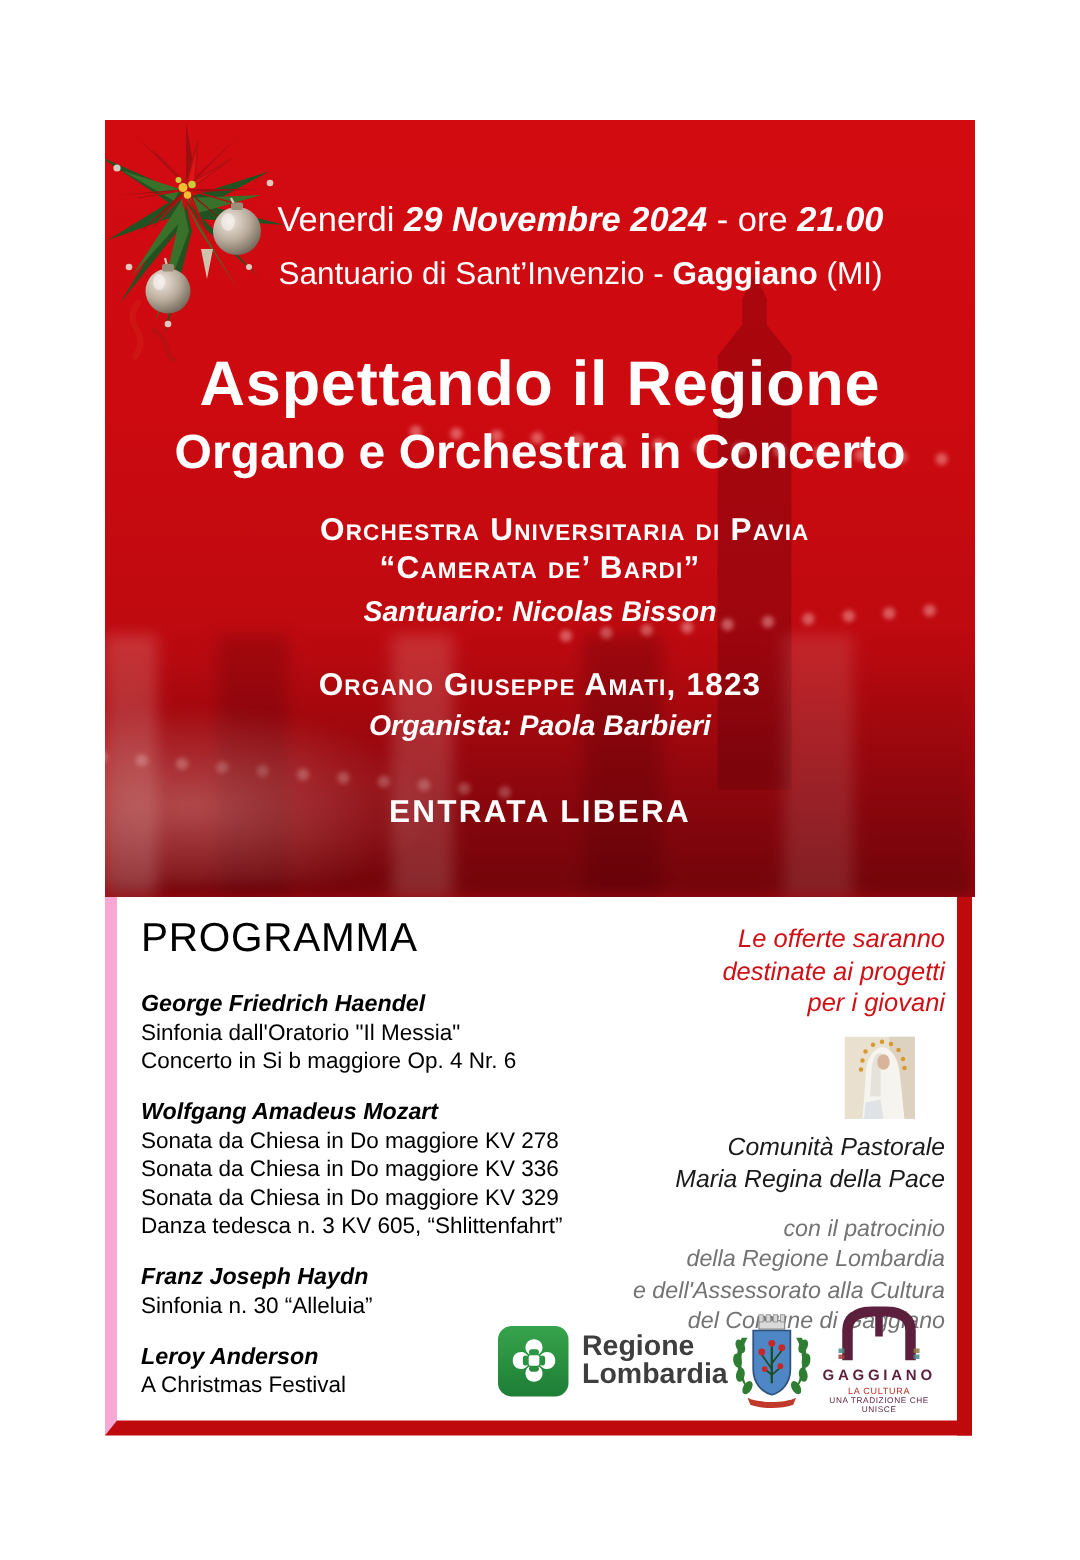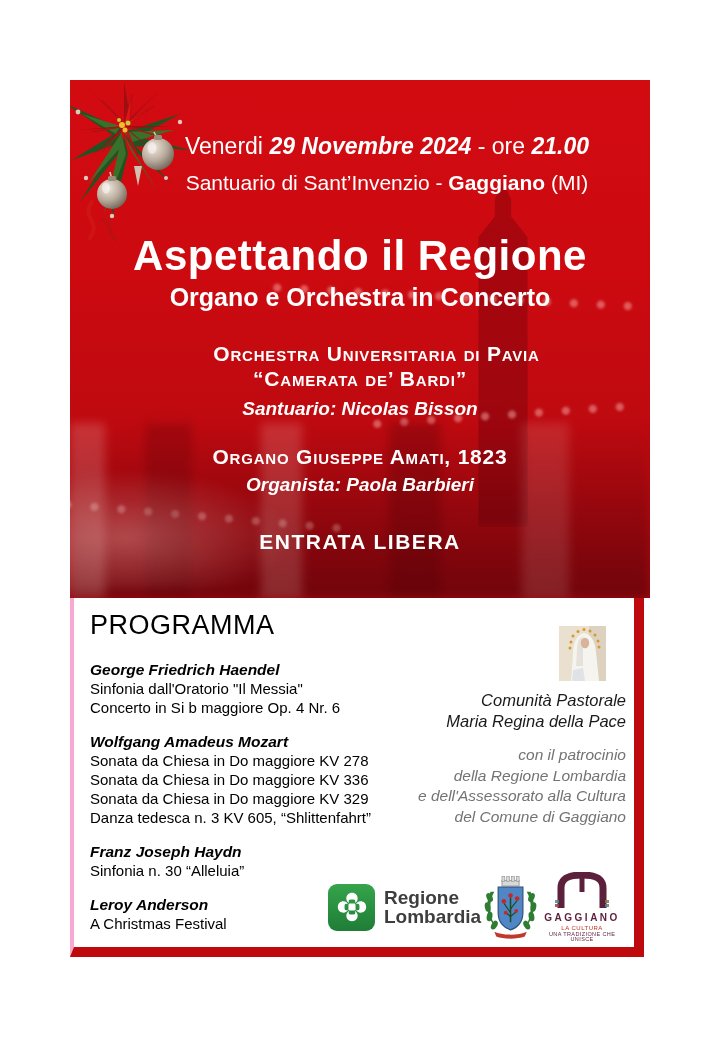--- a/index.html
+++ b/index.html
@@ -45,34 +45,34 @@
   .l3{left:-10px;top:430px;width:300px;transform:rotate(5deg);}
 
   .deco{position:absolute;left:-8px;top:-6px;z-index:3;}
 
   .hero-text{position:absolute;z-index:4;left:0;right:0;text-align:center;color:#fff;white-space:nowrap;}
   .date-line{top:53px;left:60px;right:6px;font-size:23px;}
   .date-line .b{font-weight:bold;font-style:italic;}
   .venue-line{top:91px;left:60px;right:6px;font-size:21px;}
   .venue-line .b{font-weight:bold;}
   .title{top:152px;font-size:42px;font-weight:bold;letter-spacing:0.5px;}
-  .subtitle{top:203px;font-size:25px;font-weight:bold;}
+  .subtitle{top:203px;font-size:32px;font-weight:bold;}
   .smallcaps{font-variant:small-caps;font-weight:bold;font-size:21px;letter-spacing:0.8px;}
   .orchestra{top:262px;padding-left:33px;}
   .camerata{top:287px;}
   .italicline{font-style:italic;font-weight:bold;font-size:19px;}
   .direttore{top:318px;}
   .organo{top:365px;}
   .organista{top:394px;}
   .entrata{top:450px;font-size:21px;font-weight:bold;letter-spacing:1.5px;}
 
   
   .white-bottom{
     position:relative;width:560px;height:349px;background:#ffffff;
-    border-left:4px solid #f9a8d4;border-right:10px solid #bf0a0d;border-bottom:10px solid #bf0a0d;
+    border-left:8px solid #f9a8d4;border-right:10px solid #bf0a0d;border-bottom:10px solid #bf0a0d;
   }
   .programma-heading{
     position:absolute;left:16px;top:12px;font-size:27px;letter-spacing:0.5px;color:#000;font-weight:400;
   }
   .program-list{position:absolute;left:16px;top:62px;width:335px;color:#000;font-size:15px;}
   .program-block{margin-bottom:15px;}
   .composer{font-weight:bold;font-style:italic;font-size:15.5px;line-height:19px;}
   .work{line-height:19px;}
 
   .aside{position:absolute;right:8px;top:17px;width:270px;text-align:right;}
@@ -227,20 +227,25 @@
         <div class="composer">Franz Joseph Haydn</div>
         <div class="work">Sinfonia n. 30 “Alleluia”</div>
       </div>
       <div class="program-block">
         <div class="composer">Leroy Anderson</div>
         <div class="work">A Christmas Festival</div>
       </div>
     </div>
 
     <div class="aside">
+      <div class="offerte">
+        <div>Le offerte saranno</div>
+        <div>destinate ai progetti</div>
+        <div>per i giovani</div>
+      </div>
 
       <svg class="madonna" width="47" height="55" viewBox="0 0 47 55">
         <rect x="0" y="0" width="47" height="55" fill="#e9e0d0"></rect>
         <rect x="30" y="0" width="17" height="55" fill="#ddd2bf"></rect>
 
         <g fill="#d7992e">
           <circle cx="12" cy="16" r="1.5"></circle>
             <circle cx="14" cy="10" r="1.5"></circle>
             <circle cx="19" cy="5.5" r="1.5"></circle>
           <circle cx="25" cy="3.5" r="1.5"></circle>

